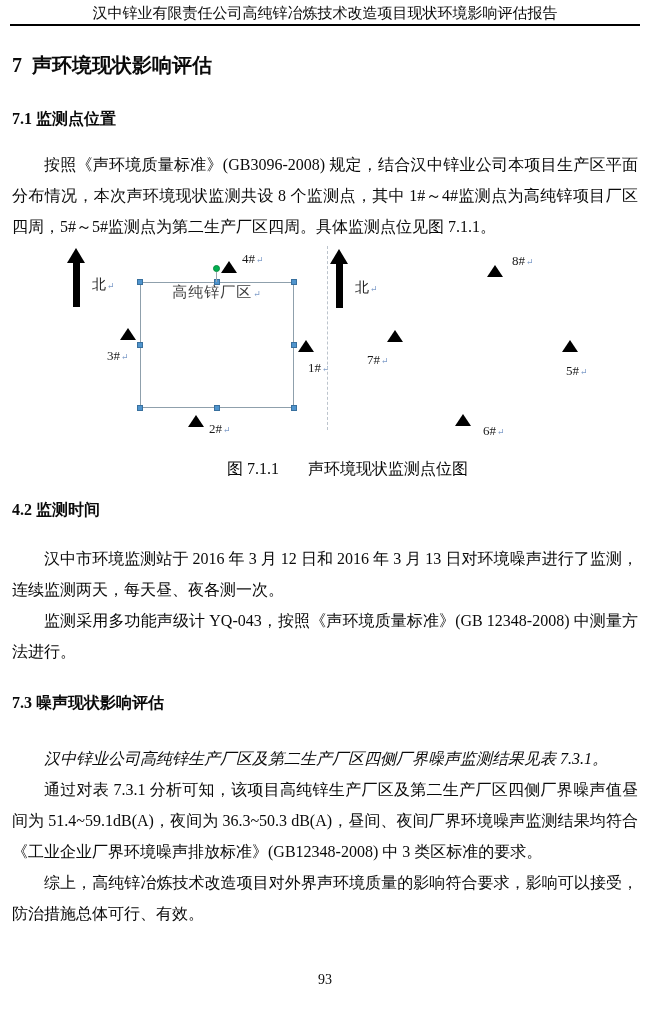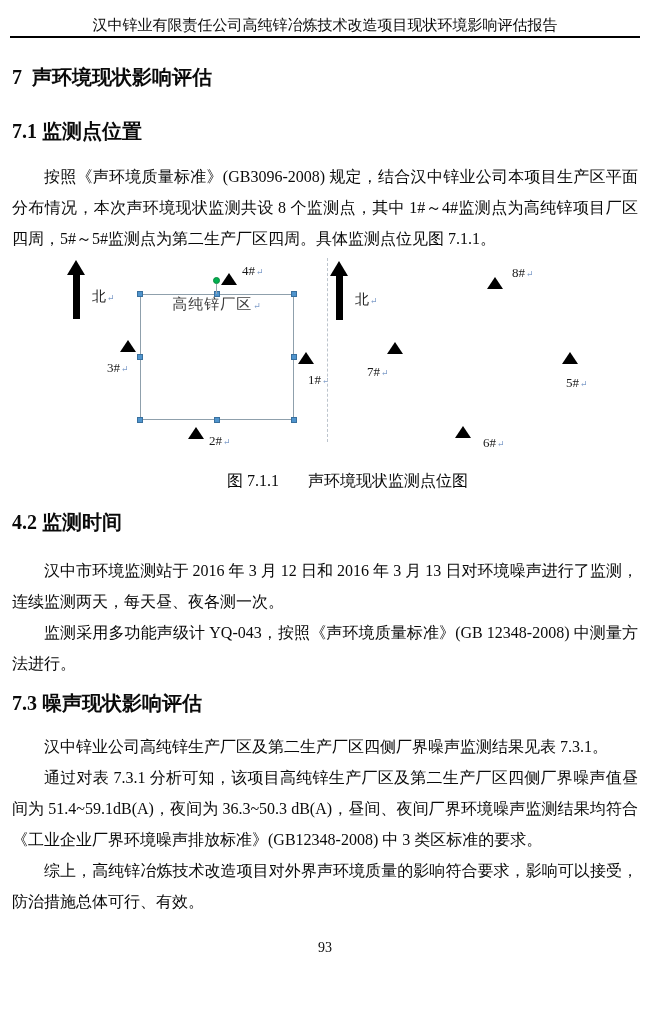--- a/index.html
+++ b/index.html
@@ -8,49 +8,49 @@
     width:650px;height:1022px;
     background:#ffffff;
     margin:0 auto;
     font-family:"Liberation Serif","DejaVu Serif",serif;
     color:#0a0a0a;
     overflow:hidden;
   }
   
   .header{
     margin:0 10px;
-    padding-top:16px;padding-bottom:1px;
+    padding-top:4px;padding-bottom:1px;
     text-align:center;
     font-size:15px;
     border-bottom:2px solid #000;
   }
   
   h1.chapter{
     margin:24px 12px 0;
     font-size:20px;line-height:30px;
     font-weight:bold;
     white-space:pre-wrap;
   }
   h2.sec{
     margin:27px 12px 0;
-    font-size:20px;line-height:24px;
+    font-size:16px;line-height:24px;
     font-weight:bold;
   }
   h2.sec-72{margin-top:20px;}
-  h2.sec-73{margin-top:12px;}
+  h2.sec-73{margin-top:24px;}
   
   p.body{
     margin:18px 12px 0;
     font-size:16px;line-height:31px;
     text-align:justify;
     text-indent:2em;
   }
   p.cont{margin-top:0;}
   p.p72a{margin-top:21px;}
-  p.p73a{margin-top:16px;}
+  p.p73a{margin-top:28px;font-style:italic;}
   
   .figure{
     position:relative;
     margin:2px 0 0;
     width:650px;height:212px;
   }
   .tri{
     position:absolute;width:0;height:0;
     border-left:8px solid transparent;
     border-right:8px solid transparent;
@@ -103,21 +103,21 @@
     border-left:1px dashed #bcc4cd;
   }
   
   .caption{
     margin-top:3px;
     text-align:center;
     font-size:16px;line-height:19px;padding-left:45px;
   }
   .cap-num{margin-right:1.8em;}
   .pageno{
-    position:absolute;left:0;top:940px;width:100%;
+    position:absolute;left:0;top:972px;width:100%;
     text-align:center;font-size:14px;
   }
 </style>
 </head>
 <body>
 
 <div class="page">
 
   <div class="header">
     <span>汉中锌业有限责任公司高纯锌冶炼技术改造项目现状环境影响评估报告</span>

